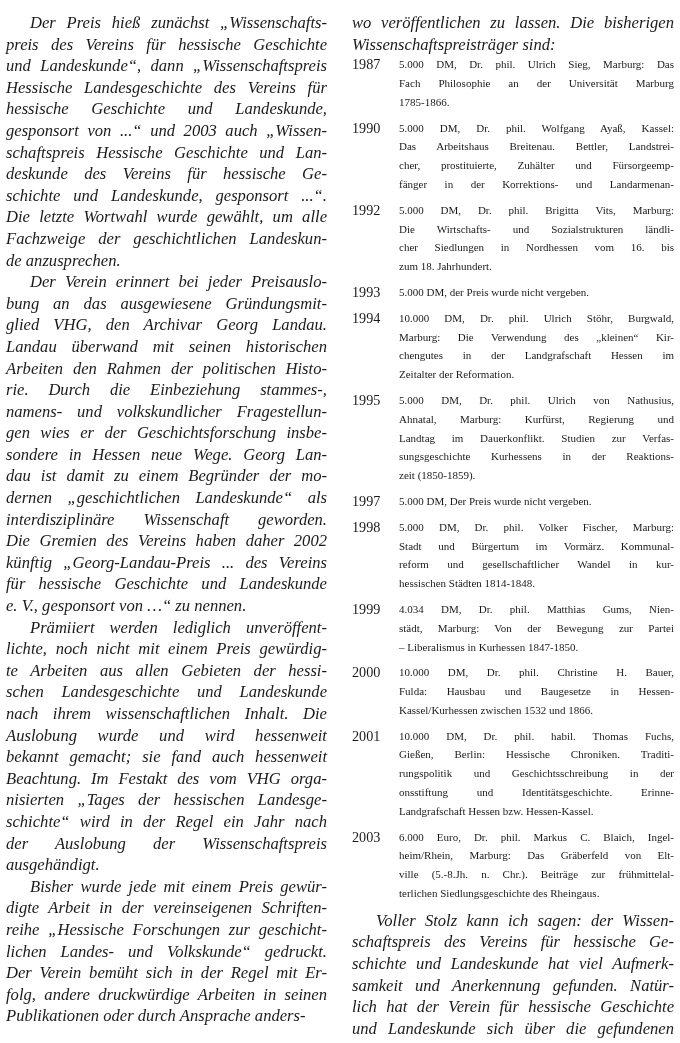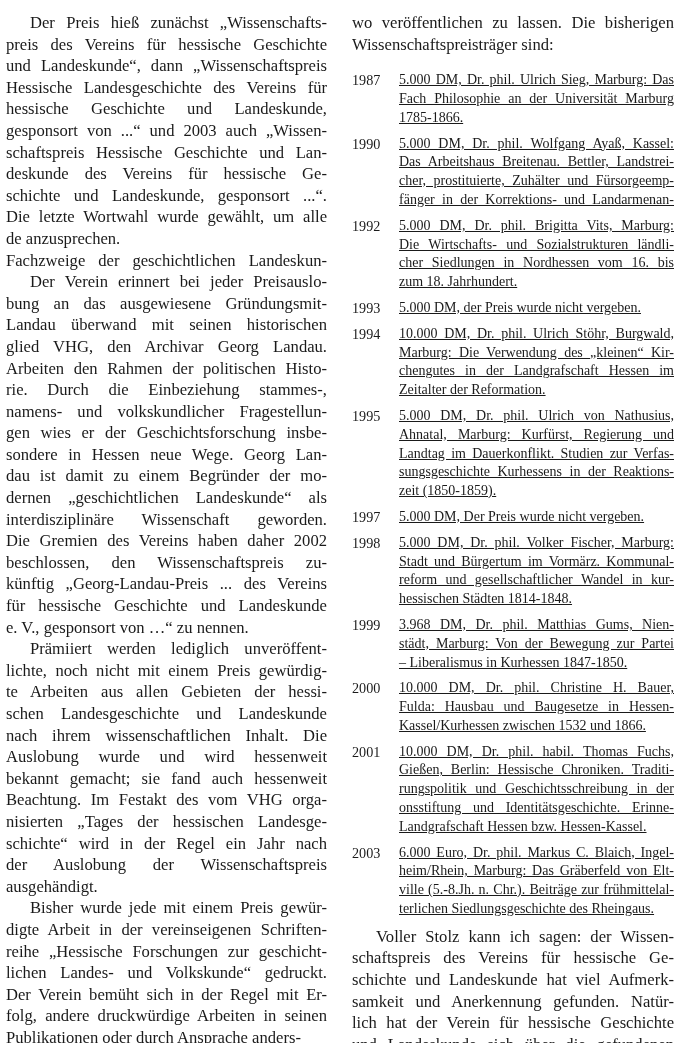--- a/index.html
+++ b/index.html
@@ -2,65 +2,64 @@
 <html><head>
 <meta charset="utf-8">
 <style>
   html, body { margin: 0; padding: 0; background: #ffffff; }
   body { width: 680px; height: 1043px; position: relative; overflow: hidden;
          font-family: "Liberation Serif", "DejaVu Serif", serif; color: #1a1a1a; }
   .col { position: absolute; top: 12px; }
   .col-left { left: 6px; width: 321px; }
   .col-right { left: 352px; width: 322px; }
   .line { display: block; font-size: 16.6px; line-height: 21.6px; height: 21.6px;
-          text-align: justify; text-align-last: justify; white-space: nowrap; overflow: visible; }
+          text-align: justify; text-align-last: justify; white-space: nowrap; overflow: visible; font-style: italic; }
   .line.last { text-align-last: left; }
   .line.indent { text-indent: 24px; }
-  .entries { margin-top: 16px; }
+  .entries { margin-top: 0px; }
   .entry { position: relative; margin-bottom: 7px; }
   .entry .year { position: absolute; left: 0; top: 0; font-size: 14.2px; line-height: 18.8px; }
   .entry .body { margin-left: 47px; }
-  .entry .eline { display: block; font-size: 14px; line-height: 18.8px; height: 18.8px;
-                  text-align: justify; text-align-last: justify; white-space: nowrap; text-decoration: underline; }
+  .entry .eline { display: block; font-size: 11px; line-height: 18.8px; height: 18.8px;
+                  text-align: justify; text-align-last: justify; white-space: nowrap; }
   .entry .eline.last { text-align-last: left; }
   .page-number { position: absolute; left: 8px; top: 1053px; font-size: 15px; text-decoration: underline; }
 </style>
 </head>
 <body>
 
 <div class="col col-left" id="left-col">
     <div>
       <span class="line indent">Der Preis hieß zunächst „Wissenschafts-</span>
       <span class="line">preis des Vereins für hessische Geschichte</span>
       <span class="line">und Landeskunde“, dann „Wissenschaftspreis</span>
       <span class="line">Hessische Landesgeschichte des Vereins für</span>
       <span class="line">hessische Geschichte und Landeskunde,</span>
       <span class="line">gesponsort von ...“ und 2003 auch „Wissen-</span>
       <span class="line">schaftspreis Hessische Geschichte und Lan-</span>
       <span class="line">deskunde des Vereins für hessische Ge-</span>
       <span class="line">schichte und Landeskunde, gesponsort ...“.</span>
       <span class="line">Die letzte Wortwahl wurde gewählt, um alle</span>
+      <span class="line">Fachzweige der geschichtlichen Landeskun-</span>
       <span class="line last">de anzusprechen.</span>
-      <span class="line">Fachzweige der geschichtlichen Landeskun-</span>
     </div>
     <div>
       <span class="line indent">Der Verein erinnert bei jeder Preisauslo-</span>
       <span class="line">bung an das ausgewiesene Gründungsmit-</span>
+      <span class="line">glied VHG, den Archivar Georg Landau.</span>
       <span class="line">Landau überwand mit seinen historischen</span>
-      <span class="line">glied VHG, den Archivar Georg Landau.</span>
       <span class="line">Arbeiten den Rahmen der politischen Histo-</span>
       <span class="line">rie. Durch die Einbeziehung stammes-,</span>
       <span class="line">namens- und volkskundlicher Fragestellun-</span>
       <span class="line">gen wies er der Geschichtsforschung insbe-</span>
       <span class="line">sondere in Hessen neue Wege. Georg Lan-</span>
       <span class="line">dau ist damit zu einem Begründer der mo-</span>
       <span class="line">dernen „geschichtlichen Landeskunde“ als</span>
       <span class="line">interdisziplinäre Wissenschaft geworden.</span>
       <span class="line">Die Gremien des Vereins haben daher 2002</span>
-      <span class="line">beschlossen, den Wissenschaftspreis zu-</span>
       <span class="line">künftig „Georg-Landau-Preis ... des Vereins</span>
       <span class="line">für hessische Geschichte und Landeskunde</span>
       <span class="line last">e. V., gesponsort von …“ zu nennen.</span>
     </div>
     <div>
       <span class="line indent">Prämiiert werden lediglich unveröffent-</span>
       <span class="line">lichte, noch nicht mit einem Preis gewürdig-</span>
       <span class="line">te Arbeiten aus allen Gebieten der hessi-</span>
       <span class="line">schen Landesgeschichte und Landeskunde</span>
       <span class="line">nach ihrem wissenschaftlichen Inhalt. Die</span>
@@ -150,21 +149,21 @@
         <div class="body">
           <span class="eline">5.000 DM, Dr. phil. Volker Fischer, Marburg:</span>
           <span class="eline">Stadt und Bürgertum im Vormärz. Kommunal-</span>
           <span class="eline">reform und gesellschaftlicher Wandel in kur-</span>
           <span class="eline last">hessischen Städten 1814-1848.</span>
         </div>
       </div>
       <div class="entry">
         <span class="year">1999</span>
         <div class="body">
-          <span class="eline">3.968 DM, Dr. phil. Matthias Gums, Nien-</span>
+          <span class="eline">4.034 DM, Dr. phil. Matthias Gums, Nien-</span>
           <span class="eline">städt, Marburg: Von der Bewegung zur Partei</span>
           <span class="eline last">– Liberalismus in Kurhessen 1847-1850.</span>
         </div>
       </div>
       <div class="entry">
         <span class="year">2000</span>
         <div class="body">
           <span class="eline">10.000 DM, Dr. phil. Christine H. Bauer,</span>
           <span class="eline">Fulda: Hausbau und Baugesetze in Hessen-</span>
           <span class="eline last">Kassel/Kurhessen zwischen 1532 und 1866.</span>

